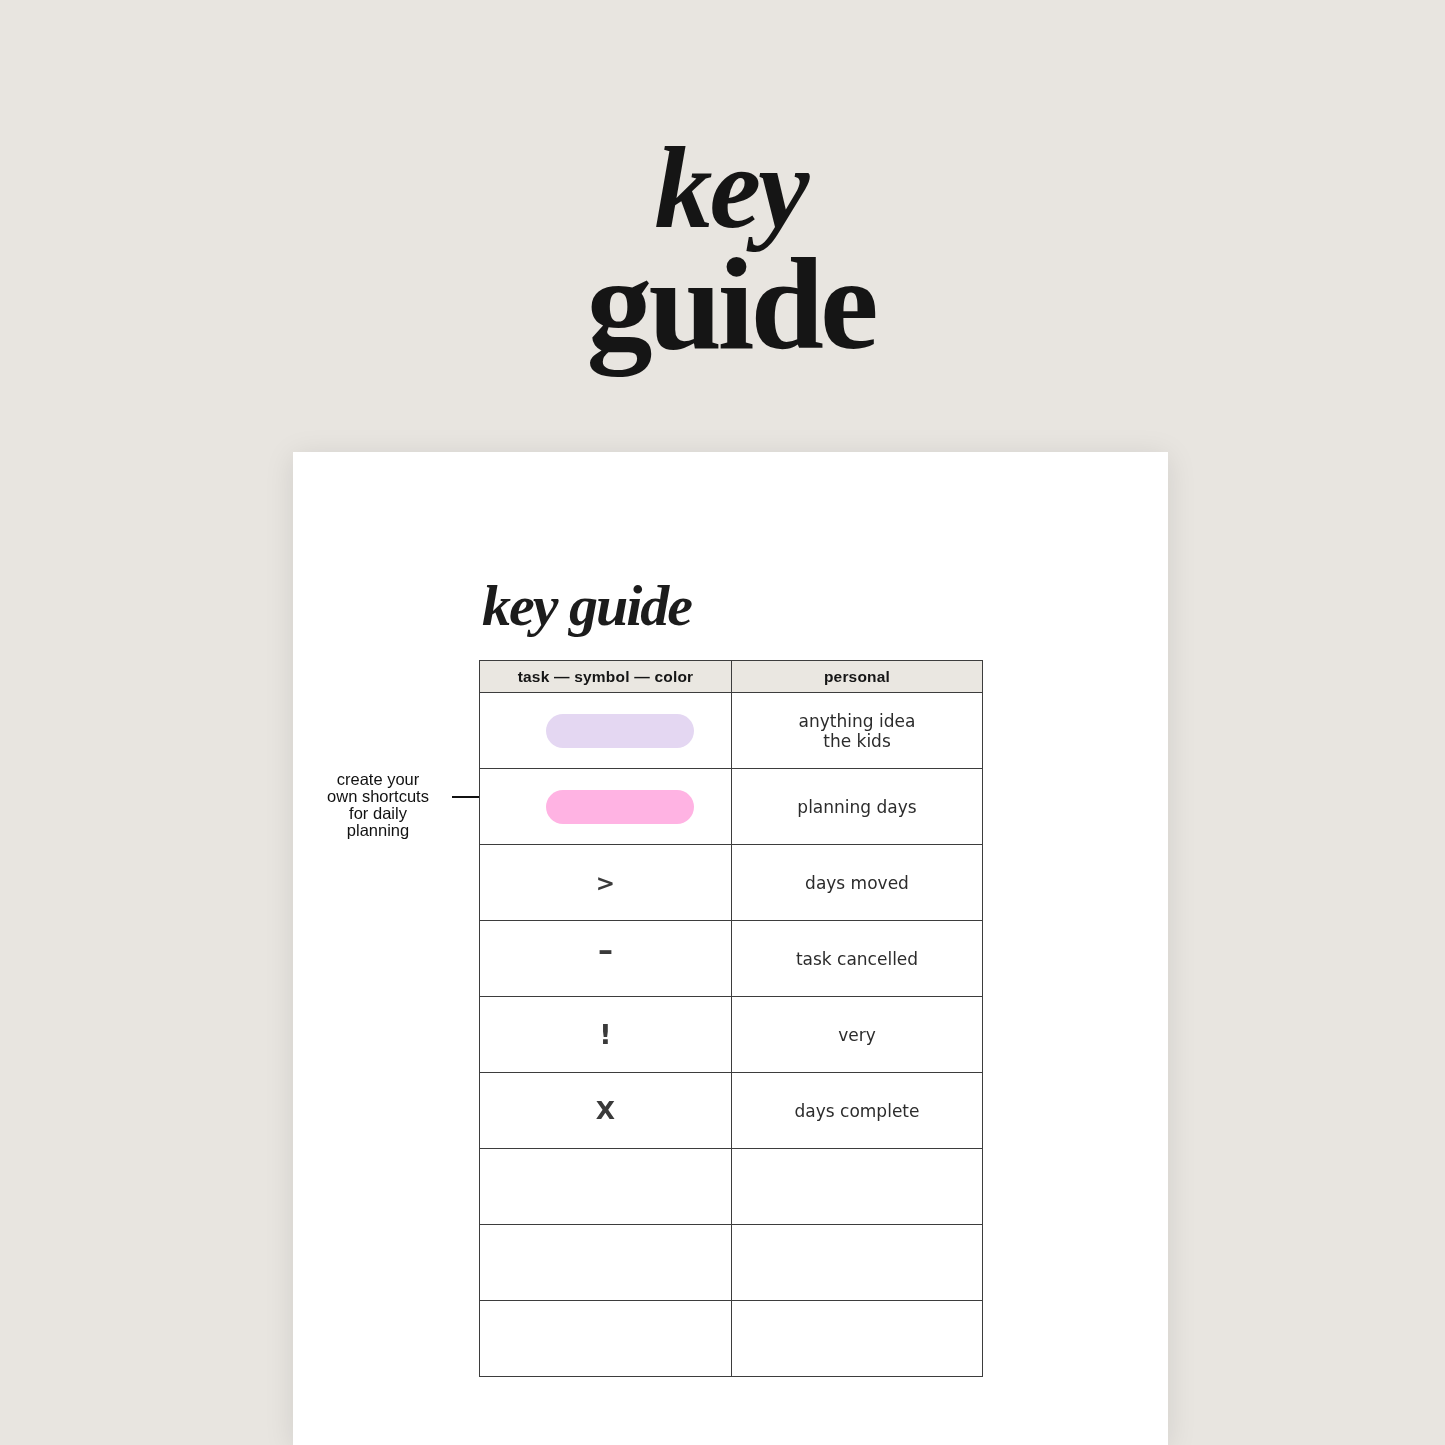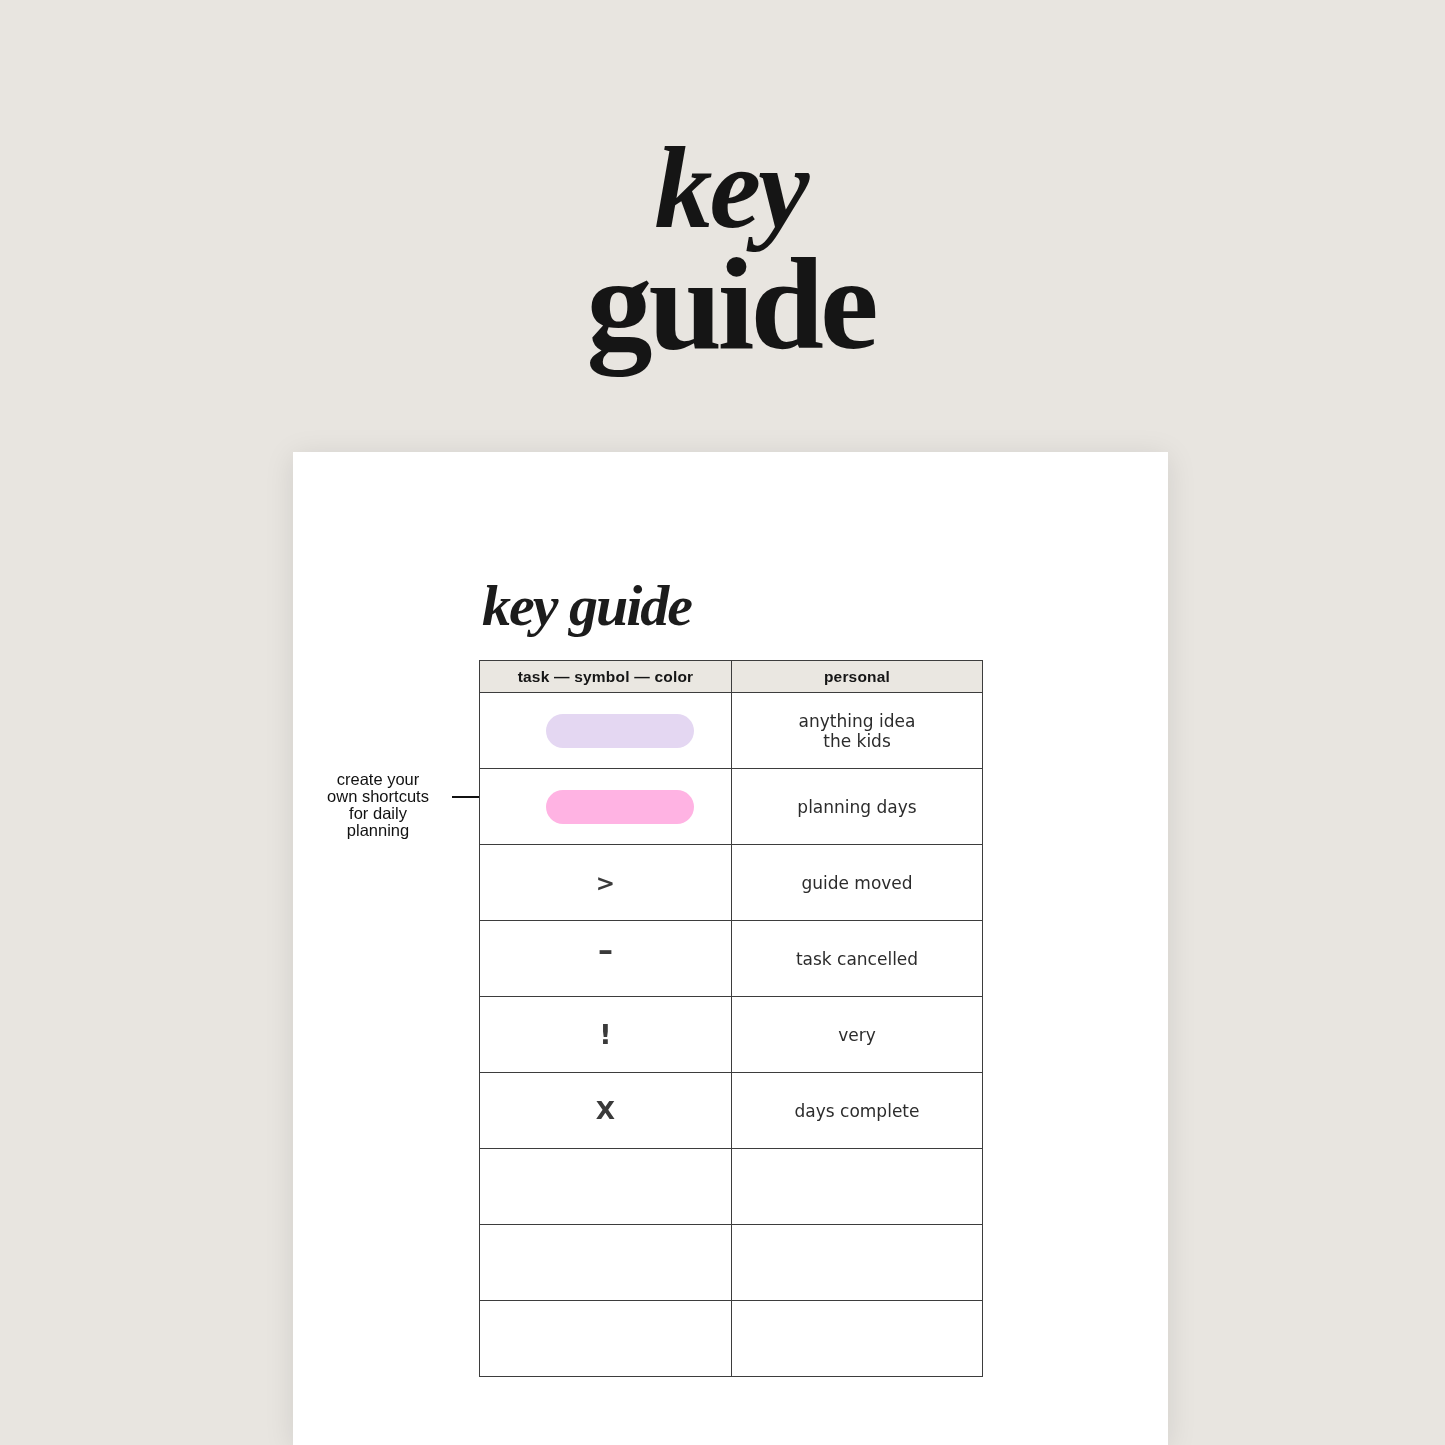--- a/index.html
+++ b/index.html
@@ -186,21 +186,21 @@
       </td>
       <td>
         <div class="meaning">planning days</div>
       </td>
     </tr>
     <tr>
       <td>
         <span class="sym-text sym-gt">&gt;</span>
       </td>
       <td>
-        <div class="meaning">guide moved</div>
+        <div class="meaning">days moved</div>
       </td>
     </tr>
     <tr>
       <td>
         <span class="sym-text sym-dash">–</span>
       </td>
       <td>
         <div class="meaning">task cancelled</div>
       </td>
     </tr>

